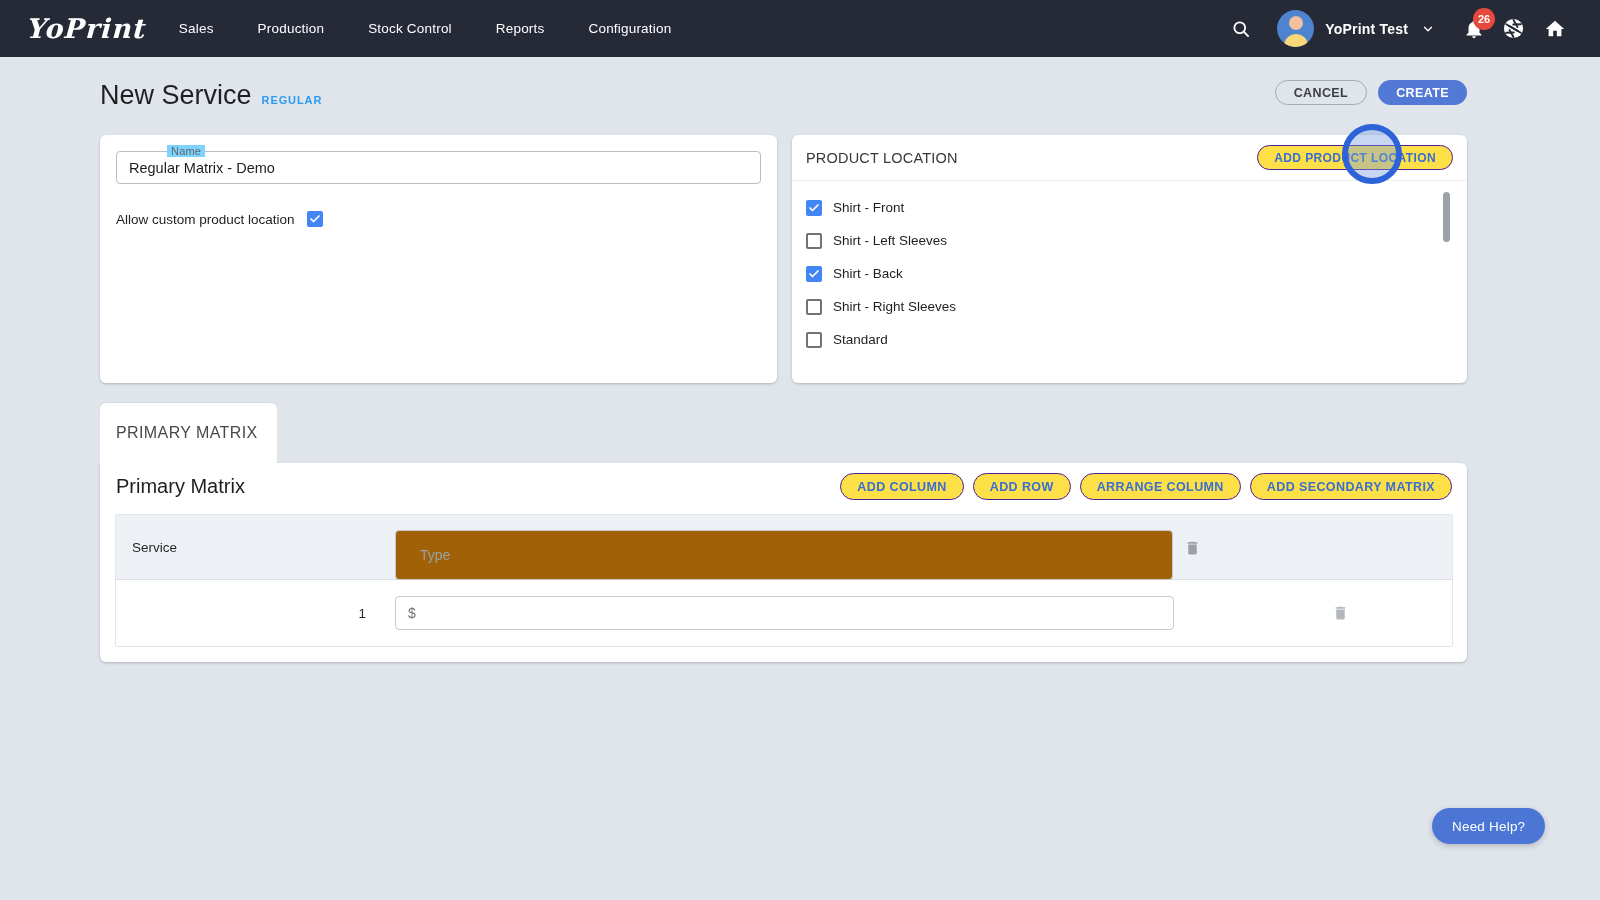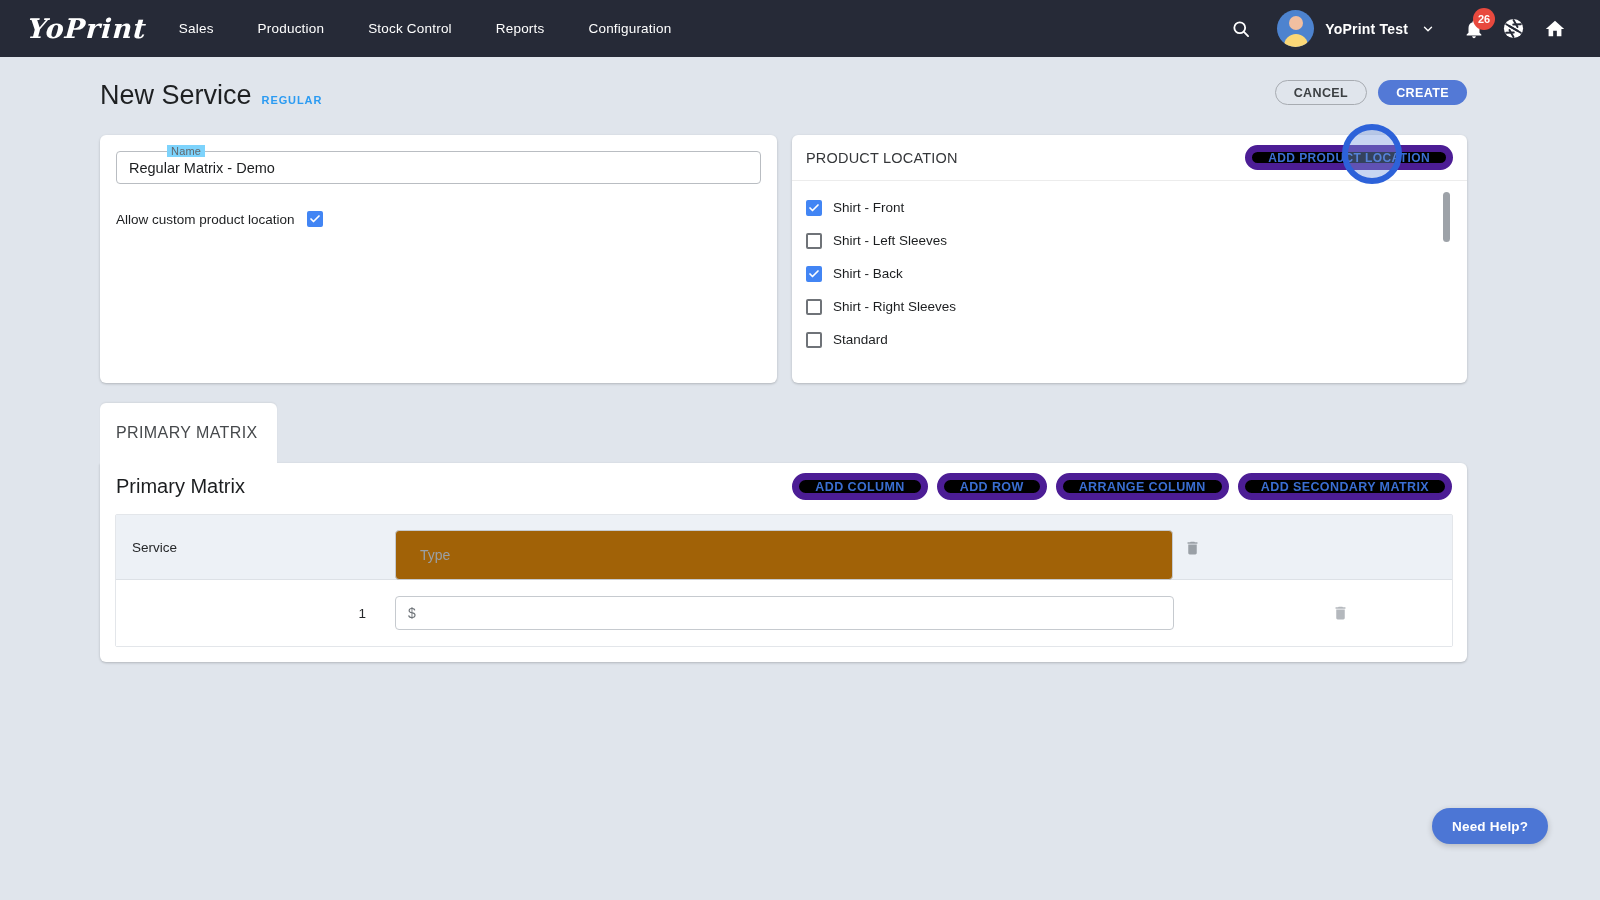--- a/index.html
+++ b/index.html
@@ -81,21 +81,21 @@
     width:16px; height:16px; border-radius:2px; border:2px solid #6f7378; background:#fff;
     display:inline-flex; align-items:center; justify-content:center; cursor:pointer; flex:none;
   }
   .cb.checked { background:#4285f4; border-color:#4285f4; }
   .allow-row .cb { margin-left:12px; }
 
   .card-pl { left:792px; top:135px; width:675px; height:248px; overflow:hidden; }
   .pl-header { height:46px; display:flex; align-items:center; justify-content:space-between; padding:0 14px 0 14px; border-bottom:1px solid #ececec;text-align:center; }
   .pl-title { font-size:14.5px; font-weight:500; color:#35373a; letter-spacing:.2px; }
   .btn-outline-blue {
-    height:25px; border-radius:14px; border:7px solid #4c1d95; background:#000000;
+    height:25px; border-radius:14px; border:1px solid #4c1d95; background:#fde047;
     color:#3a6ed2; font-size:12px; font-weight:bold; letter-spacing:.4px;
     display:flex; align-items:center; padding:0 16px; cursor:pointer; white-space:nowrap;
   }
   .pl-list { padding:10px 0 0 14px; }
   .pl-item { display:flex; align-items:center; height:33px; cursor:pointer; }
   .pl-label { font-size:13.5px; color:#1c1e20; margin-left:11px; }
   .pl-scrollbar { position:absolute; right:17px; top:57px; width:7px; height:50px; border-radius:4px; background:#9da2a8; cursor:grab; }
 
   
   .click-ring {
@@ -133,21 +133,21 @@
     border:1px solid #c6cacf; border-radius:4px; background:#fff;
     font-family:"Liberation Sans", sans-serif; font-size:14px; color:#6e7control378; color:#6e7378; padding:0 12px; outline:none;
   }
   .trash { position:absolute; cursor:pointer; }
   .trash-header { left:1068px; top:24px; }
   .trash-row { left:1216px; top:24px; }
 
   
   .need-help {
     position:absolute; left:1432px; top:808px; height:36px; border-radius:18px;
-    background:#4c76d5; color:#fff; font-size:13.5px; font-weight:bold; letter-spacing:.2px;
+    background:#4c76d5; color:#fff; font-size:13.5px; font-weight:normal; letter-spacing:.2px;
     display:flex; align-items:center; padding:12px 20px; cursor:pointer;
     box-shadow:0 2px 6px rgba(0,0,0,.2);
   }
 </style>
 </head>
 <body>
 
 <div class="stage">
 
   <div class="nav">

